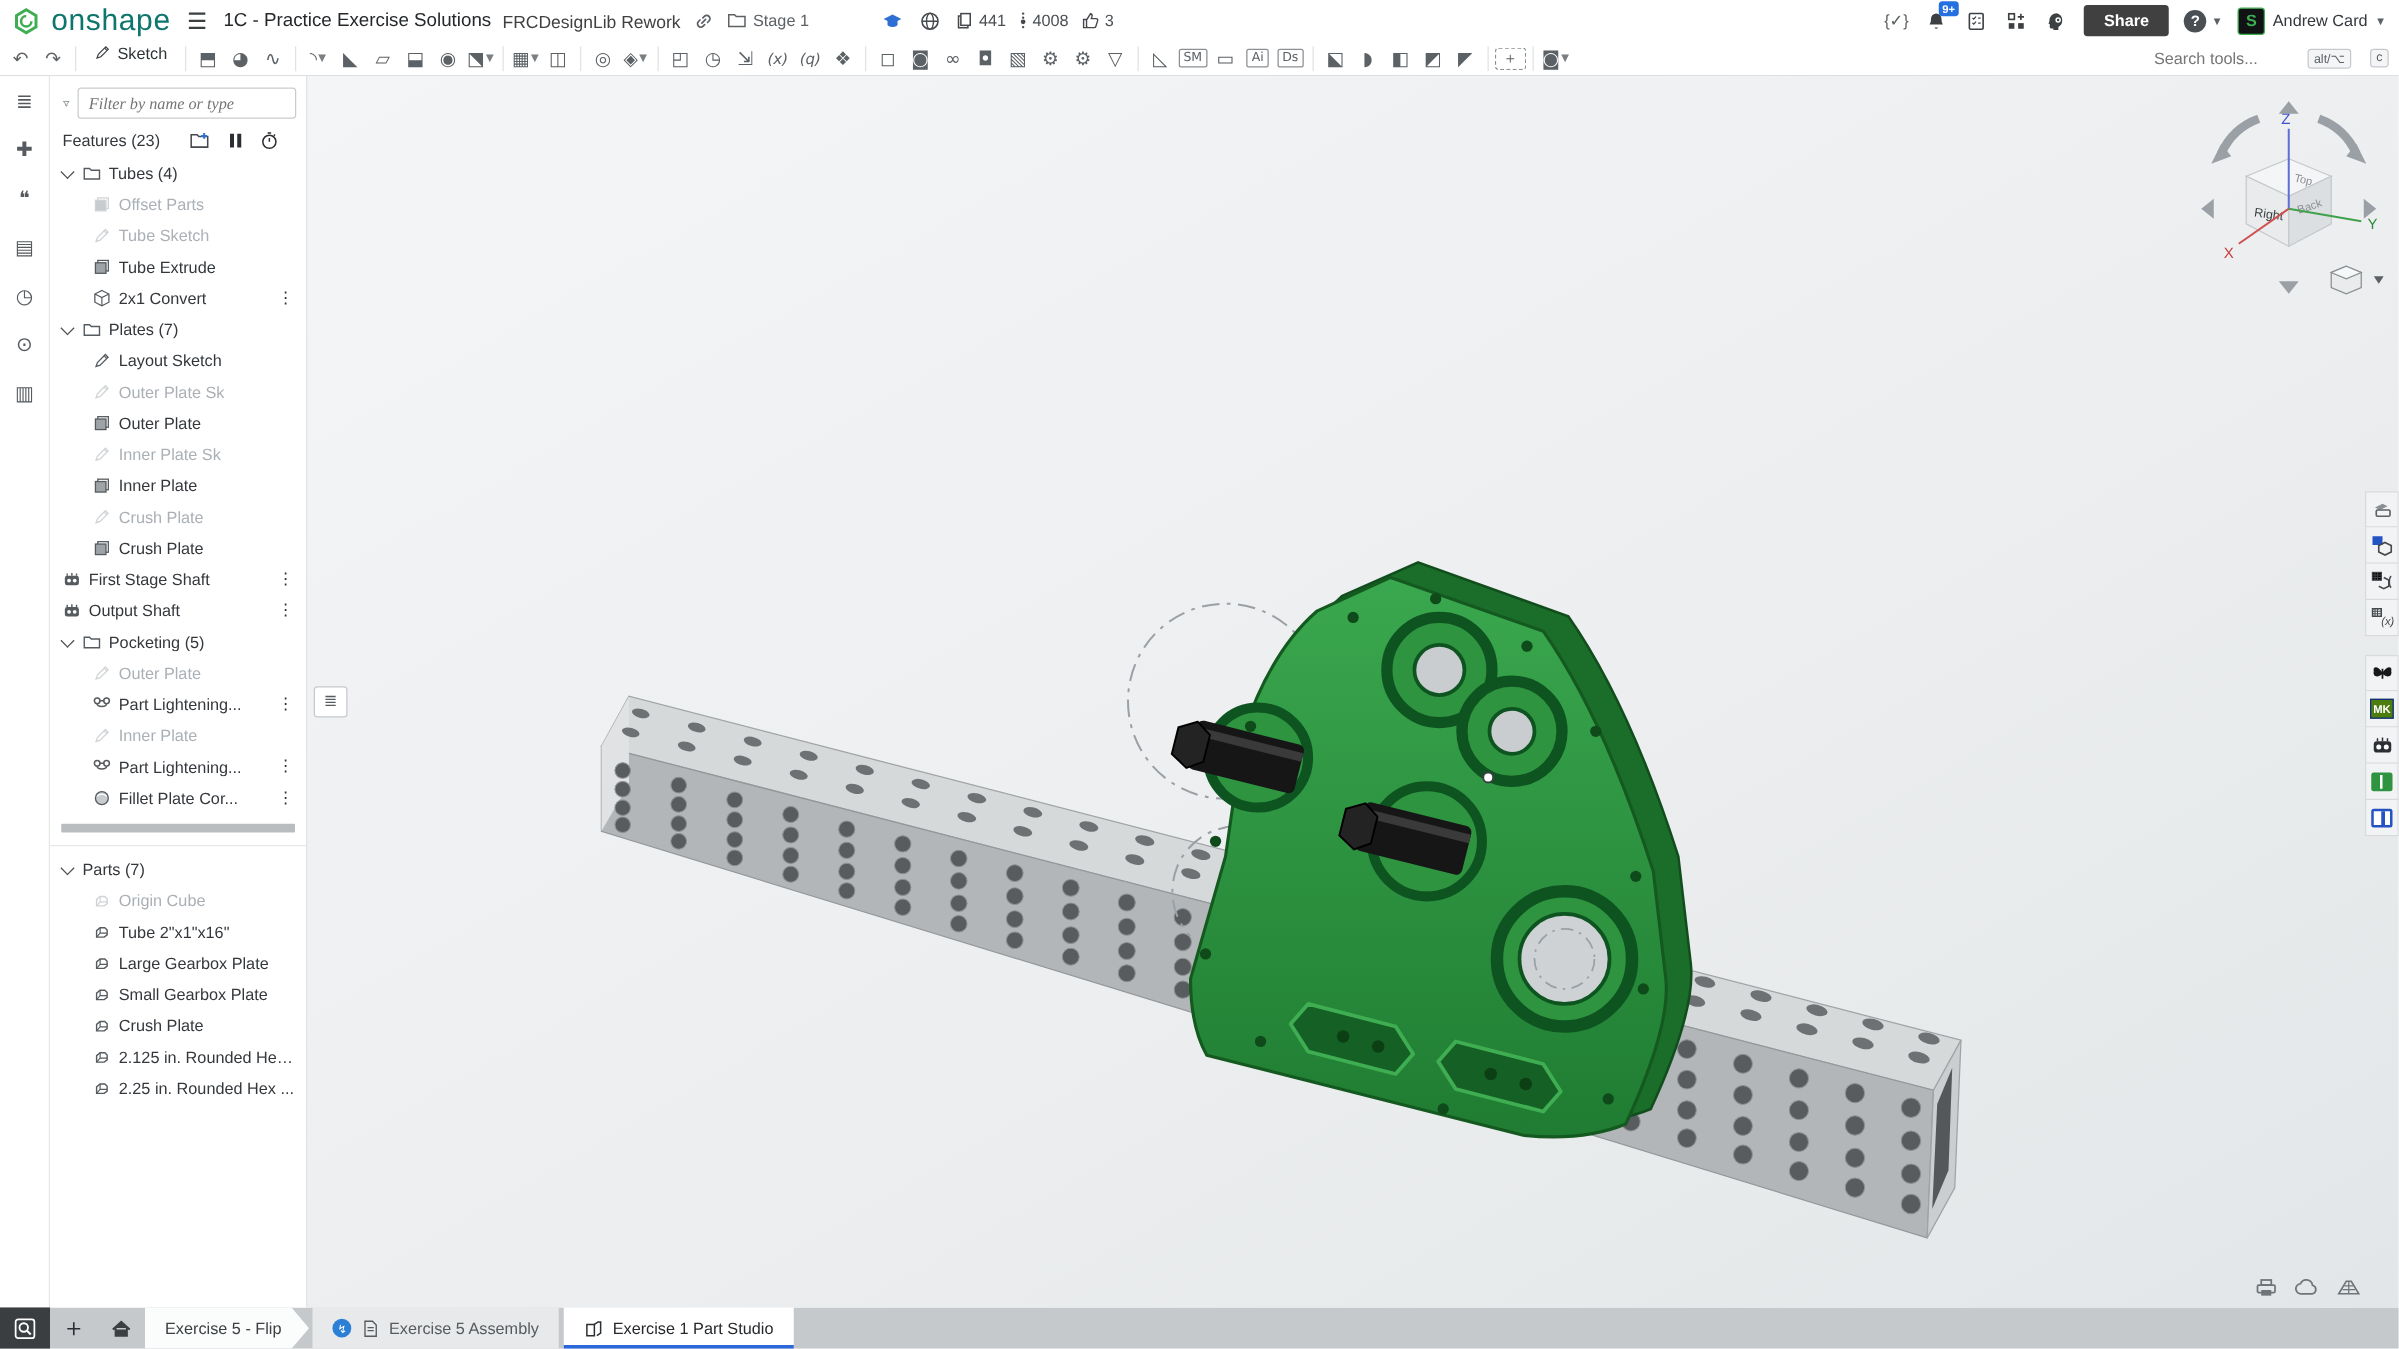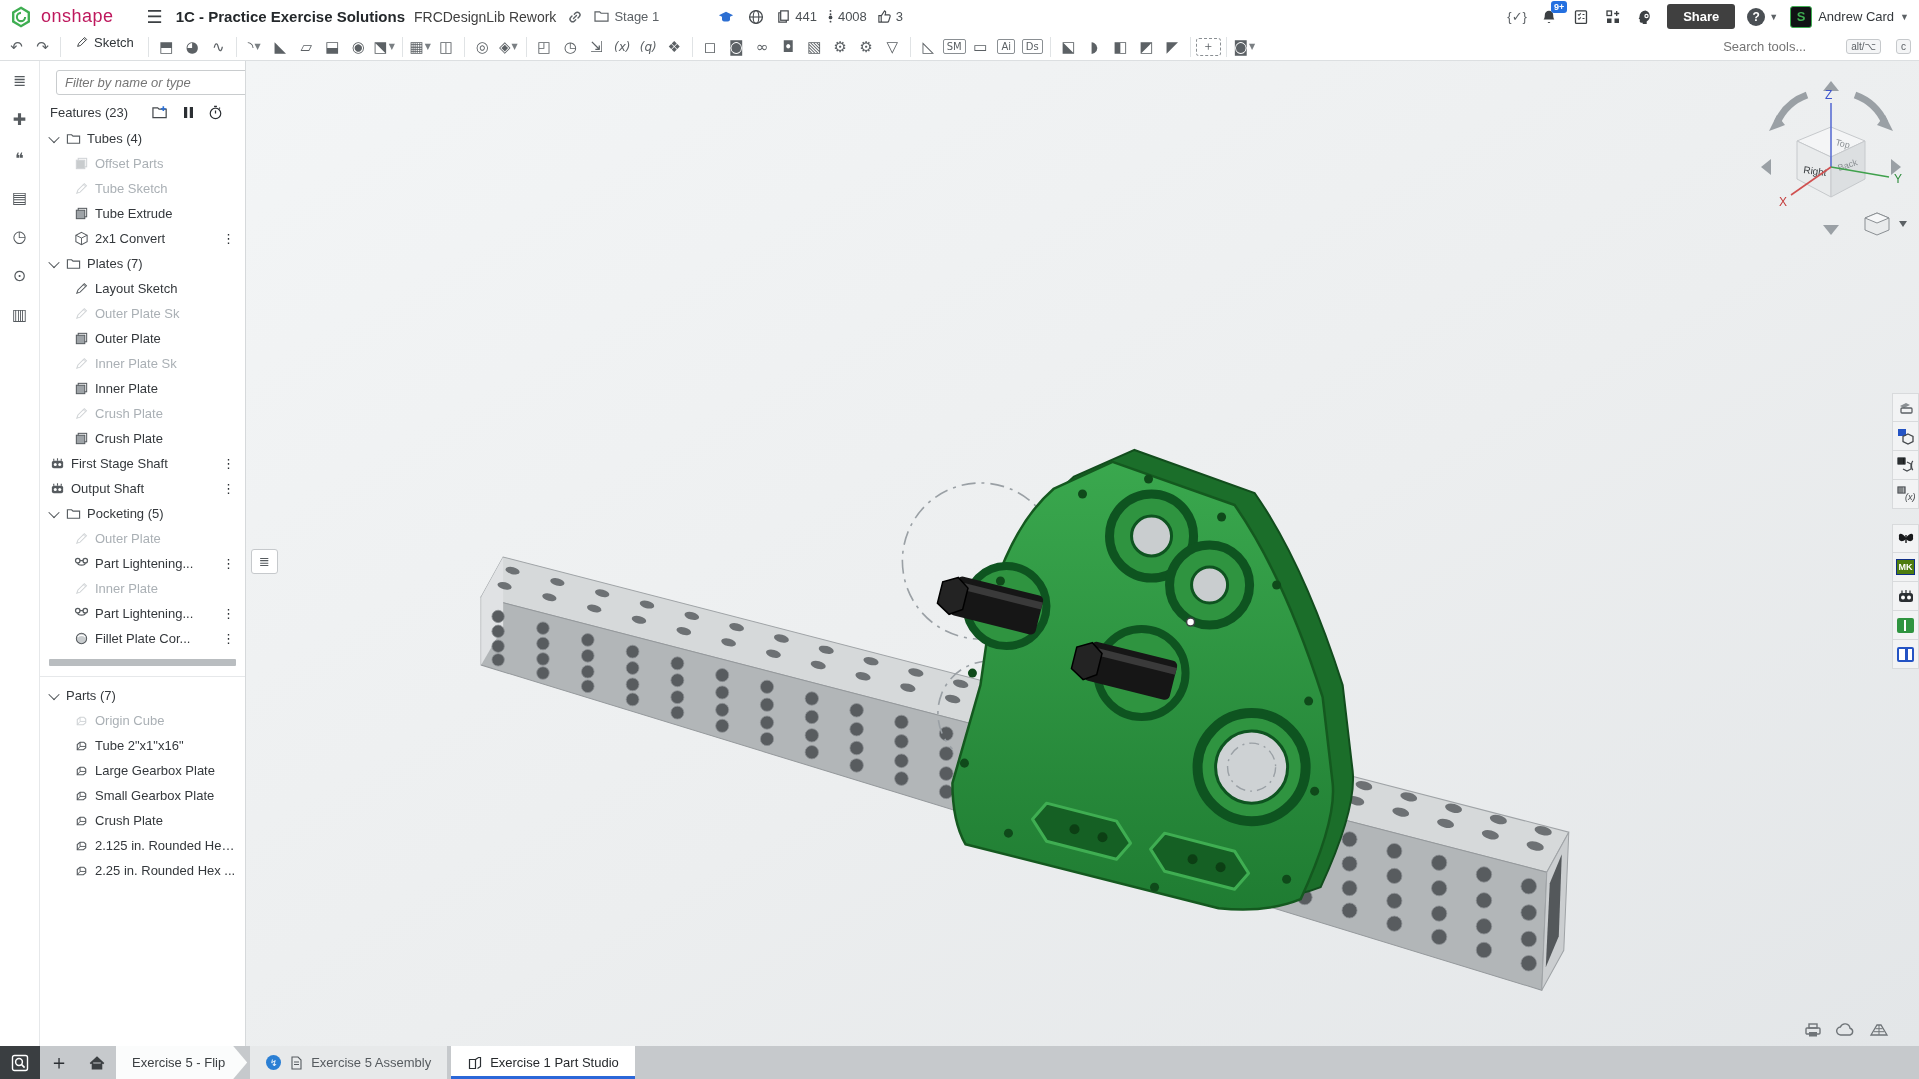--- a/index.html
+++ b/index.html
@@ -4,23 +4,23 @@
 <style>
   *{box-sizing:border-box}
   html,body{margin:0;padding:0}
   body{width:1919px;height:1079px;overflow:hidden;font-family:"Liberation Sans",sans-serif;
        font-size:13px;color:#33383c;background:#fff}
   #app{display:flex;flex-direction:column;width:1919px;height:1079px}
 
   
   #header{height:33px;display:flex;align-items:center;padding:0 10px;background:#fff;gap:9px;flex:0 0 33px}
   .logo-mark{width:22px;height:22px}
-  .wordmark{font-size:18px;color:#be185d;letter-spacing:.5px;font-weight:400;margin-right:20px}
+  .wordmark{font-size:24px;color:#0f766e;letter-spacing:.5px;font-weight:400;margin-right:0}
   .hamburger{font-size:18px;color:#3c4043;padding:0 4px;cursor:pointer}
-  .doc-title{font-weight:bold;font-size:15px;color:#24282b;white-space:nowrap}
+  .doc-title{font-weight:normal;font-size:15px;color:#24282b;white-space:nowrap}
   .doc-sub{color:#404040;font-size:14px;white-space:nowrap}
   .hicon{width:20px;height:20px;display:flex;align-items:center;justify-content:center;color:#5c6165}
   .hicon svg{width:16px;height:16px}
   .stage{display:flex;align-items:center;gap:5px;color:#5c6165}
   .stats{display:flex;align-items:center;gap:10px;margin-left:48px;color:#4c5155}
   .stat{display:flex;align-items:center;gap:4px}
   .hright{margin-left:auto;display:flex;align-items:center;gap:12px}
   .bell-wrap{position:relative}
   .badge{position:absolute;top:-6px;right:-8px;background:#2470e0;color:#fff;font-size:9px;
          border-radius:3px;padding:1px 3px;font-weight:bold}
@@ -53,21 +53,21 @@
   #left-dock{width:40px;flex:0 0 40px;background:#fff;border-right:1px solid #e6e8ea;display:flex;
              flex-direction:column;align-items:center;padding-top:8px;gap:17px}
   .dock-icon{width:22px;height:22px;display:flex;align-items:center;justify-content:center;
              color:#565b5f;font-size:16px;font-family:"DejaVu Sans",sans-serif;cursor:pointer}
 
   #feature-panel{width:206px;flex:0 0 206px;background:#fff;border-right:1px solid #d6d9db;
                  display:flex;flex-direction:column;padding-top:9px;overflow:hidden;position:relative}
   .filter-row{display:flex;align-items:center;gap:6px;padding:0 8px 8px 10px}
   .filter-row input{flex:1;border:1px solid #c9ccce;border-radius:3px;height:25px;padding:0 8px;
                     font-style:italic;font-size:13px;color:#9aa0a4;outline:none;
-                    font-family:Liberation Sans, sans-serif}
+                    font-family:Liberation Serif, serif}
   .features-head{display:flex;align-items:center;gap:14px;padding:2px 10px 6px 10px;color:#34383c}
   .features-head .fh-label{margin-right:10px}
   .fh-icon{display:flex;align-items:center;cursor:pointer}
 
   .trow{height:25px;display:flex;align-items:center;gap:6px;padding-right:6px;cursor:pointer;color:#34383c}
   .trow.ind0{padding-left:10px}
   .trow.ind1{padding-left:34px}
   .trow.sup{color:#aab0b5}
   .trow.sup svg{opacity:.55}
   .trow svg{flex:0 0 15px}

